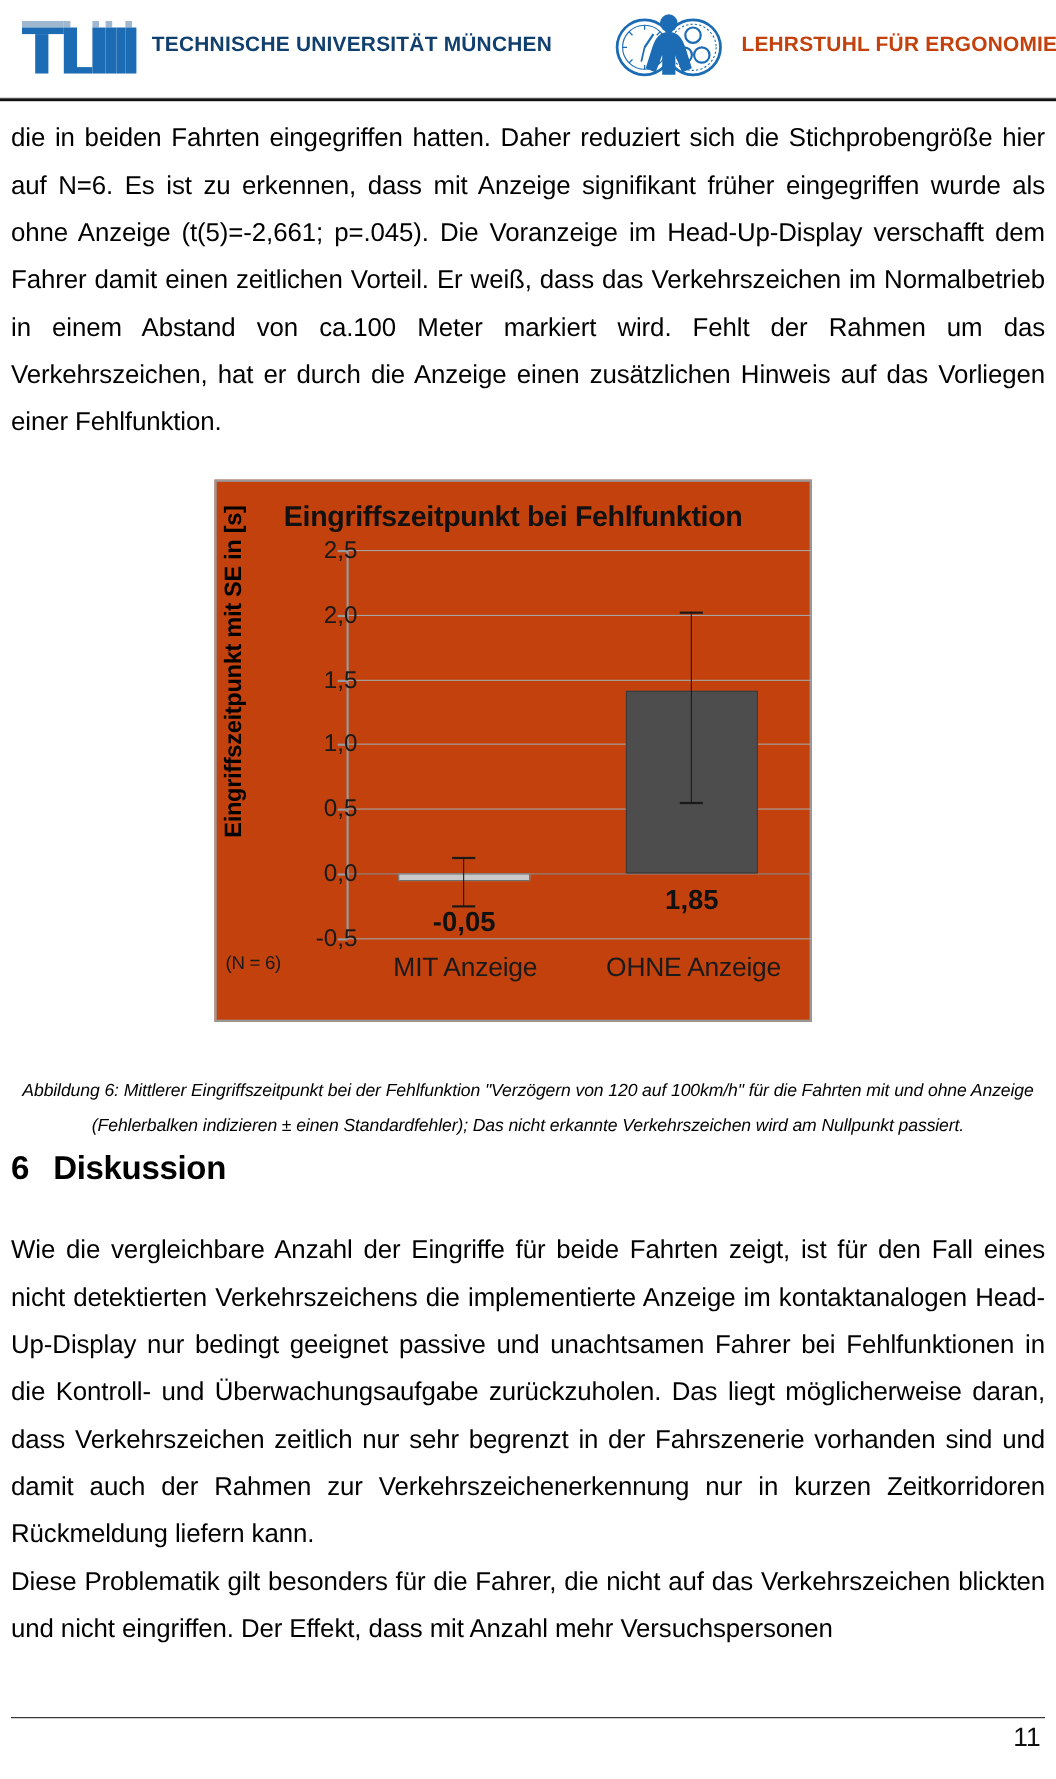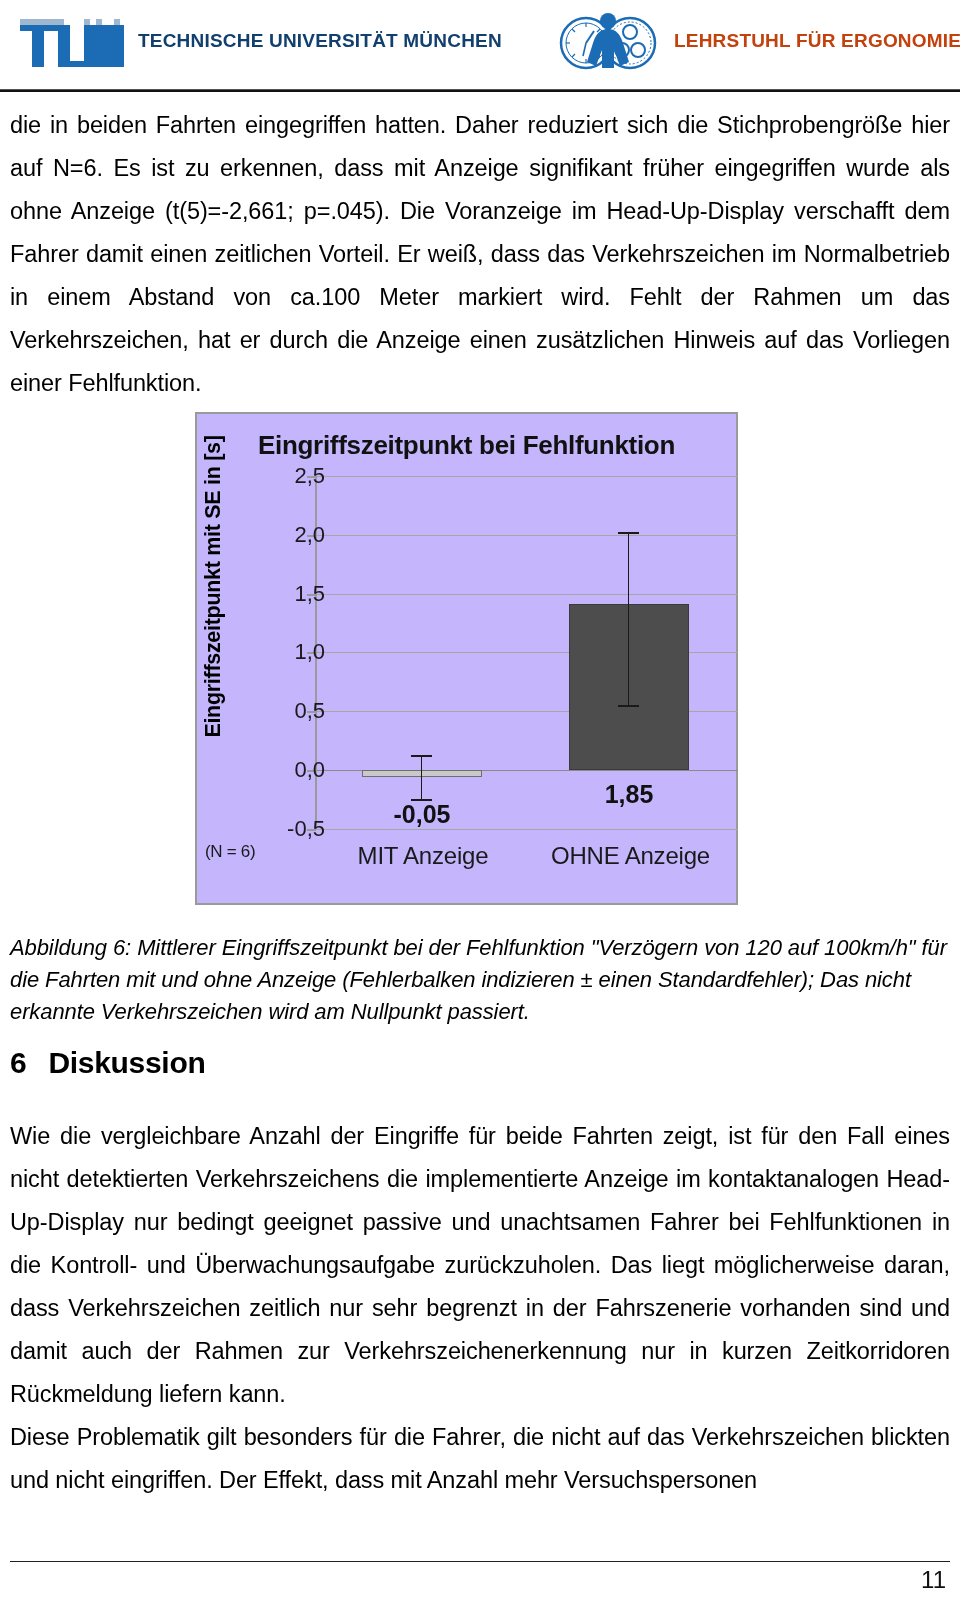--- a/index.html
+++ b/index.html
@@ -93,25 +93,25 @@
 
   
   .figure-wrap {
     position: absolute;
     left: 0; top: 0;
     width: 960px;
   }
   .chart-frame {
     position: absolute;
     left: 195px;
-    top: 412px;
+    top: 436px;
     width: 543px;
     height: 493px;
     border: 2px solid #9a9a9a;
-    background: #c4b5fd;
+    background: #c2410c;
     box-sizing: border-box;
   }
   .chart-title {
     position: absolute;
     left: 0; top: 16px;
     width: 100%;
     text-align: center;
     font-size: 26px;
     font-weight: bold;
     letter-spacing: -0.3px;
@@ -216,25 +216,26 @@
     left: 8px;
     top: 428px;
     font-size: 17px;
     color: #1a1a1a;
     letter-spacing: -0.3px;
   }
 
   .figure-caption {
     position: absolute;
     left: 10px;
-    top: 932px;
+    top: 976px;
     width: 940px;
-    font-size: 22px;
+    font-size: 16px;
     font-style: italic;
     line-height: 32px;
+    text-align: center;
     letter-spacing: -0.1px;
   }
 
   
   h2.section-heading {
     position: absolute;
     left: 10px;
     top: 1046px;
     margin: 0;
     font-size: 30px;

